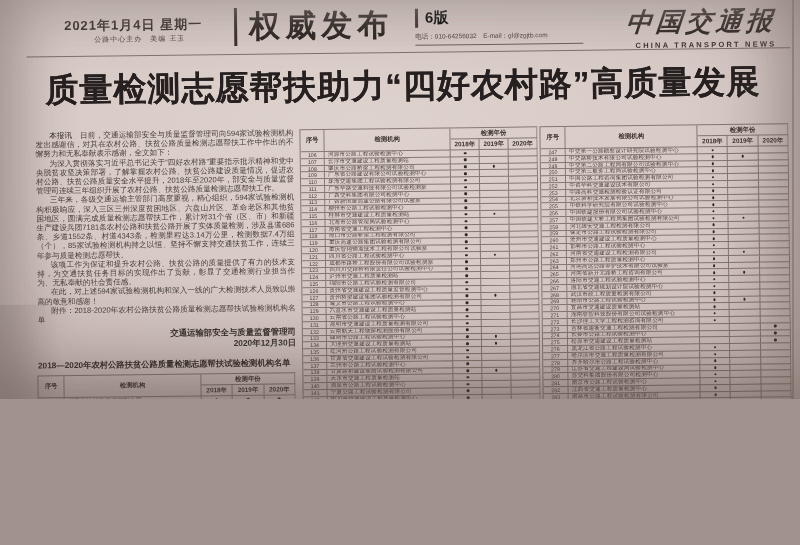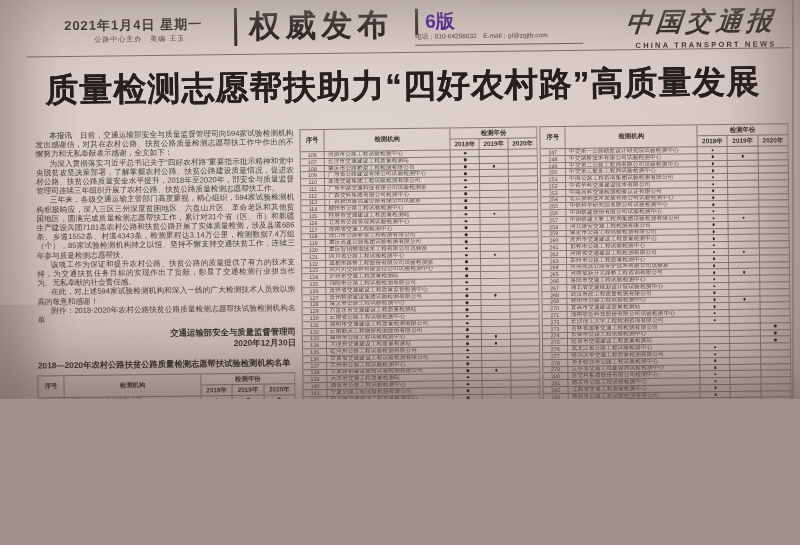--- a/index.html
+++ b/index.html
@@ -23,21 +23,21 @@
     background:linear-gradient(90deg, rgba(84,71,66,.22), rgba(84,71,66,0)); pointer-events:none; }
 
   
   .mh-date { position:absolute; left:66px; top:13px; font-size:13px; font-weight:bold;
     color:#3a322e; letter-spacing:1px; }
   .mh-date-sub { position:absolute; left:96px; top:31px; font-size:7px; color:#564b46; letter-spacing:1px; }
   .mh-col { position:absolute; left:236px; top:6px; height:38px; line-height:38px;
     border-left:3px solid #3a322e; padding-left:12px; font-size:31px; font-weight:900;
     letter-spacing:5px; color:#2e2724; font-family:"Liberation Serif", serif; }
   .mh-ed { position:absolute; left:417px; top:9px; border-left:3px solid #3a322e;
-    padding-left:7px; font-size:19px; font-weight:900; color:#4c1d95; }
+    padding-left:7px; font-size:15px; font-weight:900; color:#000000; }
   .mh-contact { position:absolute; left:417px; top:33px; width:168px; font-size:6.5px;
     color:#50453f; border-bottom:1px solid #6f615c; padding-bottom:3px; white-space:nowrap; }
   .mh-brand { position:absolute; right:22px; top:8px; text-align:right; }
   .mh-brand .cn { font-size:26px; font-weight:900; color:#332b27; letter-spacing:4px;
     font-family:"Liberation Serif", serif; font-style:italic; transform:skewX(-6deg); display:inline-block; }
   .mh-brand .en { font-size:7.5px; color:#43settings39, #433a35; color:#433a35; letter-spacing:2.2px; font-weight:bold; margin-top:1px; }
   .mh-rule { position:absolute; left:28px; right:8px; top:52px; height:1px; background:#80726d; }
 
   
   .headline { position:absolute; left:24px; right:16px; top:64px; text-align:center;

